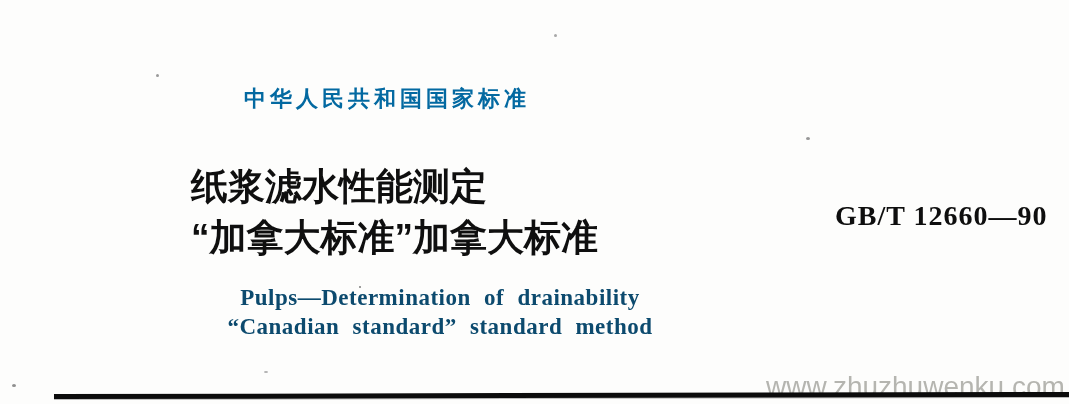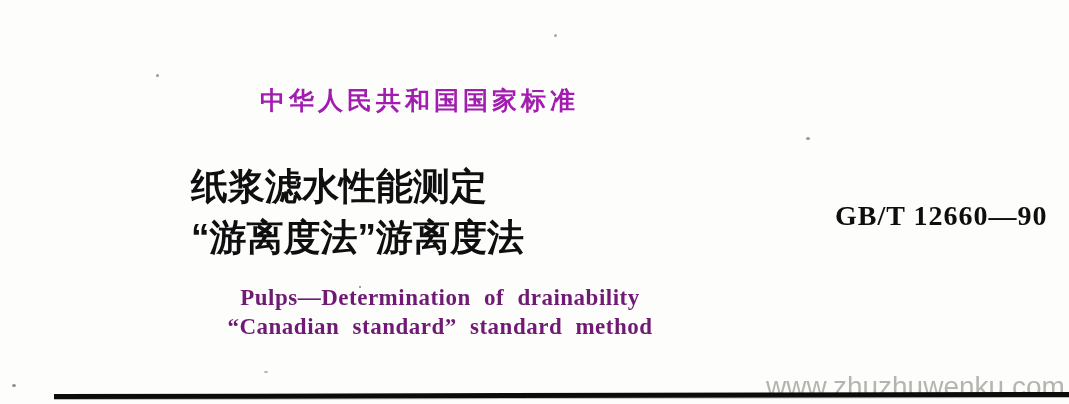--- a/index.html
+++ b/index.html
@@ -13,26 +13,26 @@
     height: 404px;
     background: #fdfdfc;
     overflow: hidden;
     font-family: "Liberation Sans", sans-serif;
     color: #121212;
   }
 
   
   .doc-type {
     position: absolute;
-    left: 260px;
+    left: 244px;
     top: 84px;
-    font-size: 25px;
+    font-size: 22px;
     font-weight: 600;
     letter-spacing: 4px;
-    color: #a21caf;
+    color: #0369a1;
     white-space: nowrap;
     font-family: "Liberation Sans", sans-serif;
   }
 
   
   .title-cn {
     position: absolute;
     left: 191px;
     top: 161px;
     width: 500px;
@@ -64,21 +64,21 @@
     position: absolute;
     left: 190px;
     top: 283px;
     width: 500px;
     text-align: center;
     font-size: 23px;
     font-weight: 700;
     line-height: 29px;
     word-spacing: 7px;
     letter-spacing: 0.5px;
-    color: #701a75;
+    color: #0c4a6e;
     white-space: nowrap;
     font-family: "Liberation Serif", serif;
   }
 
   
   .bottom-rule {
     position: absolute;
     left: 54px;
     top: 393px;
     width: 1015px;
@@ -117,21 +117,21 @@
 </style>
 </head>
 <body>
 
 <div class="page">
 
   <div class="doc-type">中华人民共和国国家标准</div>
 
   <div class="title-cn">
     <div>纸浆滤水性能测定</div>
-    <div>“游离度法”游离度法</div>
+    <div>“加拿大标准”加拿大标准</div>
   </div>
 
   <div class="std-number">GB/T 12660—90</div>
 
   <div class="title-en">
     <div>Pulps—Determination of drainability</div>
     <div>“Canadian standard” standard method</div>
   </div>
 
   <div class="watermark">www.zhuzhuwenku.com</div>

